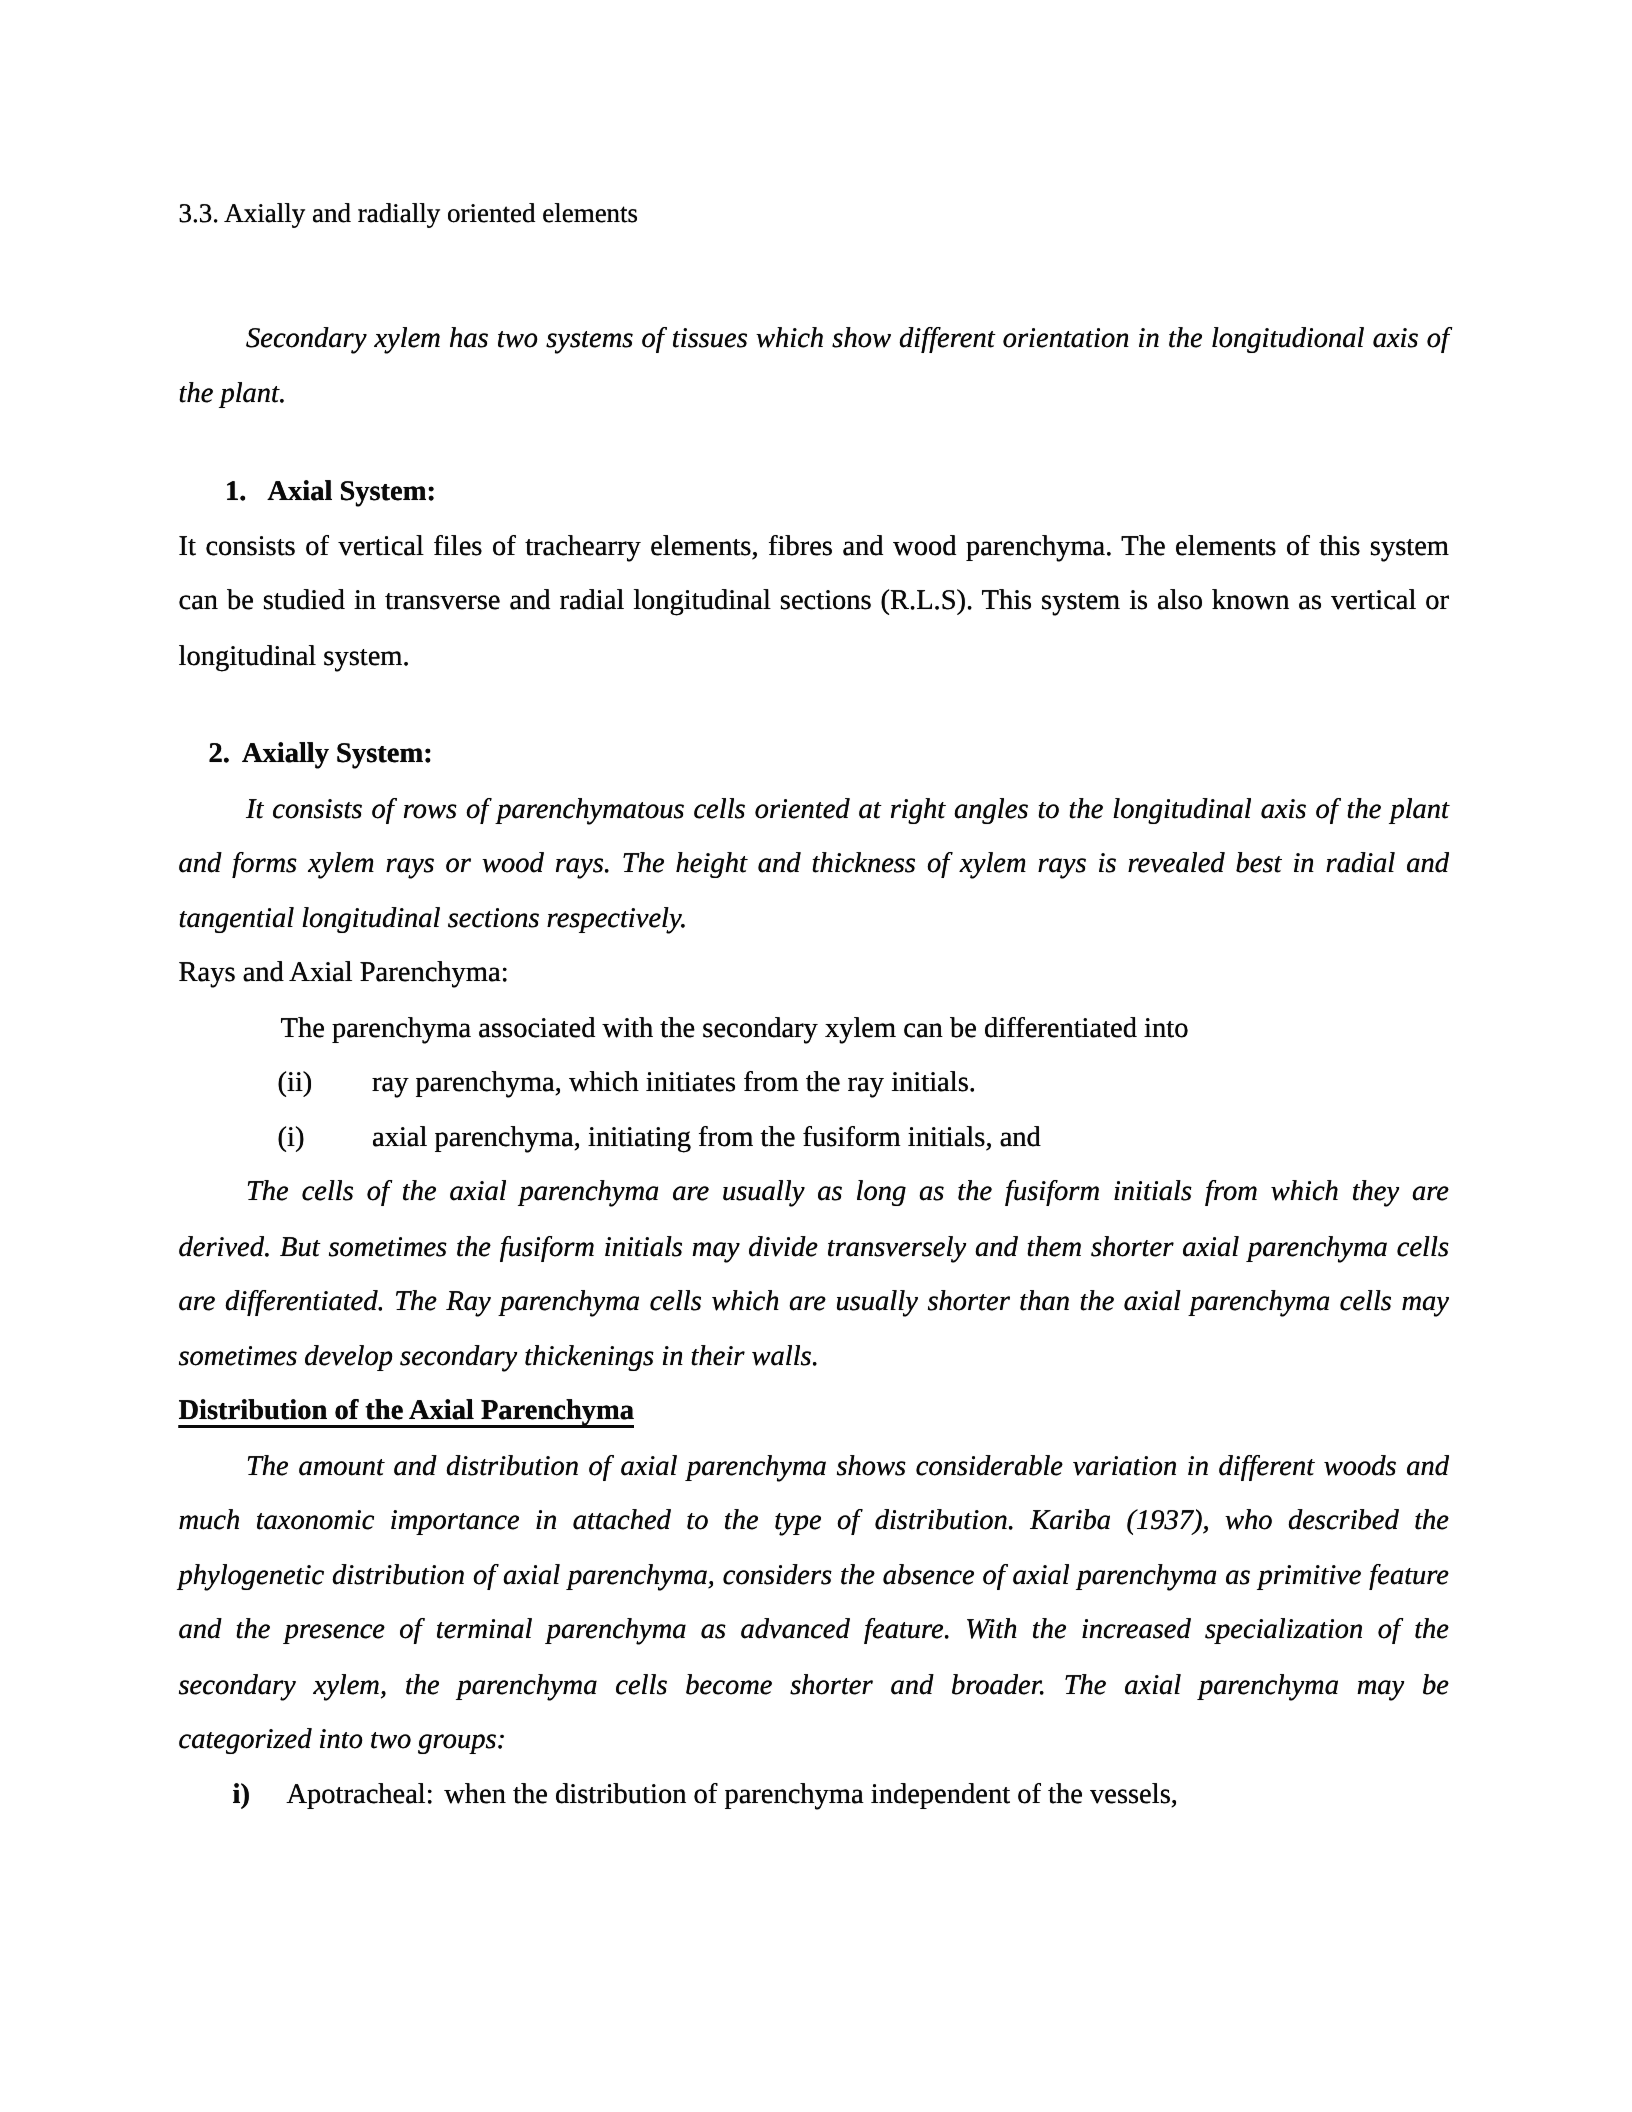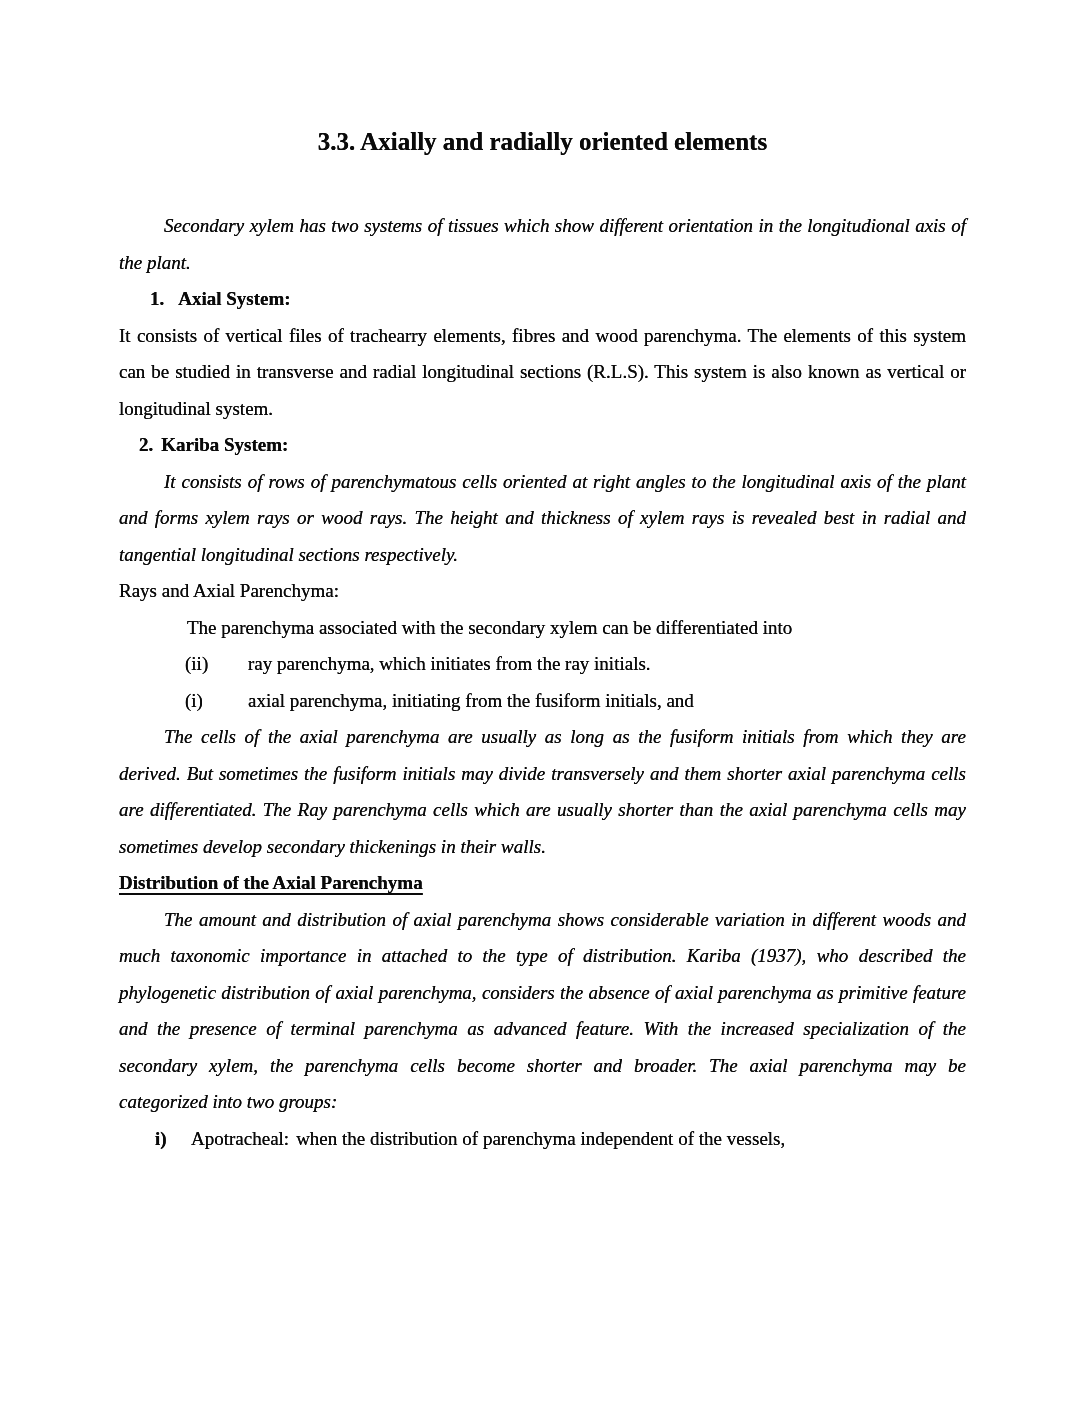--- a/index.html
+++ b/index.html
@@ -10,30 +10,30 @@
     background: #ffffff;
     color: #0a0a0a;
     font-family: "Liberation Serif", "DejaVu Serif", serif;
     font-size: 19px;
     line-height: 36.5px;
     padding: 122px 122px 0 119px;
     overflow: hidden;
     text-shadow: 0 0 0.5px currentColor;
   }
   .title {
-    font-size: 25px;
-    font-weight: bold;
-    text-align: center;
+    font-size: 18px;
+    font-weight: normal;
+    text-align: left;
     line-height: 40px;
     margin-bottom: 46px;
   }
   .para { text-align: justify; }
   .para.indent { text-indent: 45px; font-style: italic; }
   .para.indent-lg { text-indent: 68px; }
-  .sys-head { font-weight: bold; }
+  .sys-head { font-weight: bold; margin-top: 29px; }
   .sys-head .num { display: inline-block; }
   .sys-head.n1 .num { margin-left: 31px; margin-right: 14px; }
   .sys-head.n2 .num { margin-left: 20px; margin-right: 8px; }
   .bold-head { font-weight: normal; }
   .roman-item .roman-marker {
     display: inline-block;
     margin-left: 66px;
     width: 63px;
   }
   .group-item .group-marker {
@@ -56,21 +56,21 @@
 <div class="page">
 
   <h1 class="title">3.3. Axially and radially oriented elements</h1>
 
   <p class="para indent">Secondary xylem has two systems of tissues which show different orientation in the longitudional axis of the plant.</p>
 
   <p class="sys-head n1"><span class="num">1.</span><span>Axial System:</span></p>
 
   <p class="para">It consists of vertical files of trachearry elements, fibres and wood parenchyma. The elements of this system can be studied in transverse and radial longitudinal sections (R.L.S). This system is also known as vertical or longitudinal system.</p>
 
-  <p class="sys-head n2"><span class="num">2.</span><span>Kariba System:</span></p>
+  <p class="sys-head n2"><span class="num">2.</span><span>Axially System:</span></p>
 
   <p class="para indent">It consists of rows of parenchymatous cells oriented at right angles to the longitudinal axis of the plant and forms xylem rays or wood rays. The height and thickness of xylem rays is revealed best in radial and tangential longitudinal sections respectively.</p>
 
   <p class="bold-head">Rays and Axial Parenchyma:</p>
 
   <p class="para indent-lg">The parenchyma associated with the secondary xylem can be differentiated into</p>
 
   <div>
     <p class="roman-item"><span class="roman-marker">(ii)</span><span>ray parenchyma, which initiates from the ray initials.</span></p>
     <p class="roman-item"><span class="roman-marker">(i)</span><span>axial parenchyma, initiating from the fusiform initials, and</span></p>

